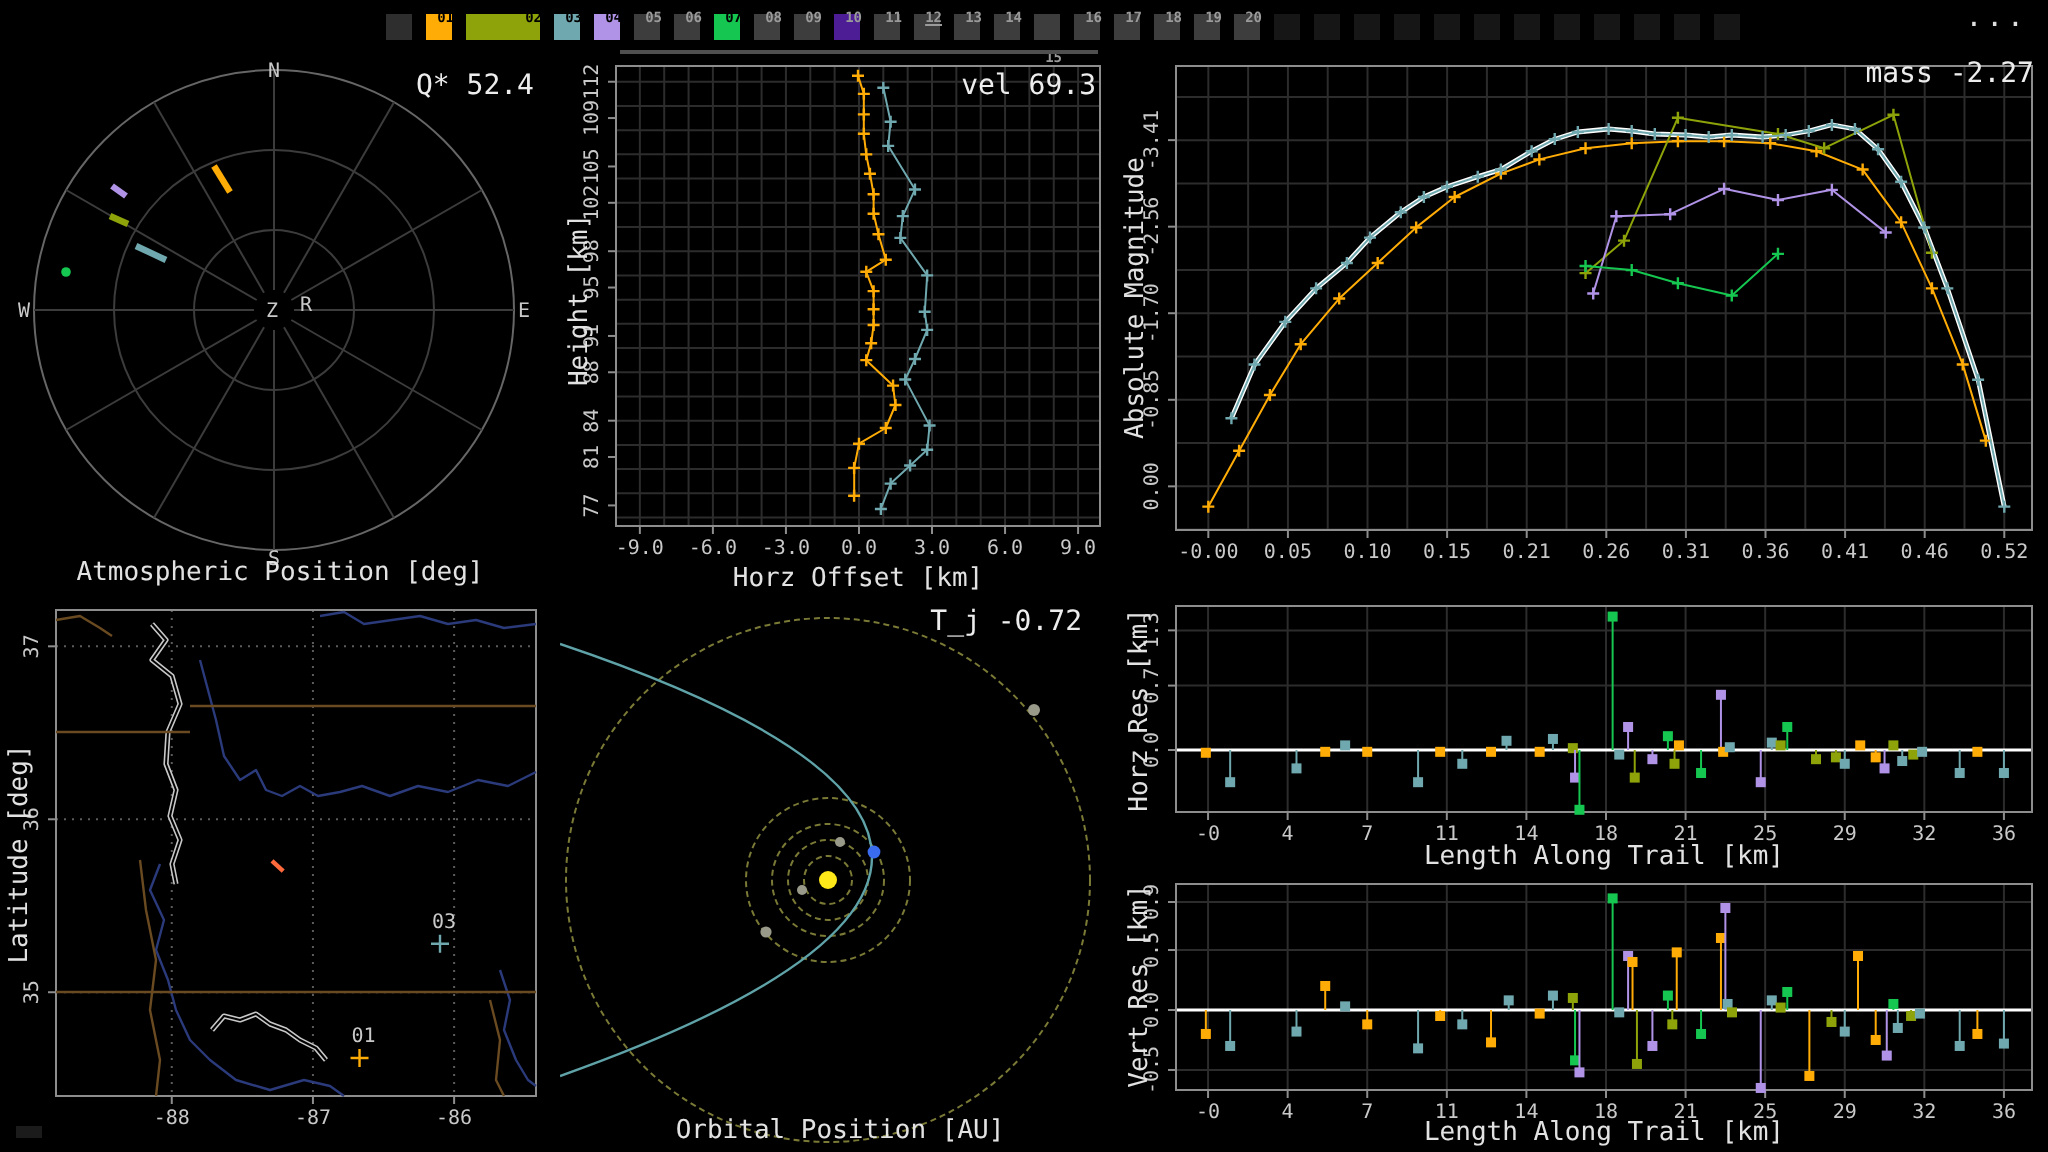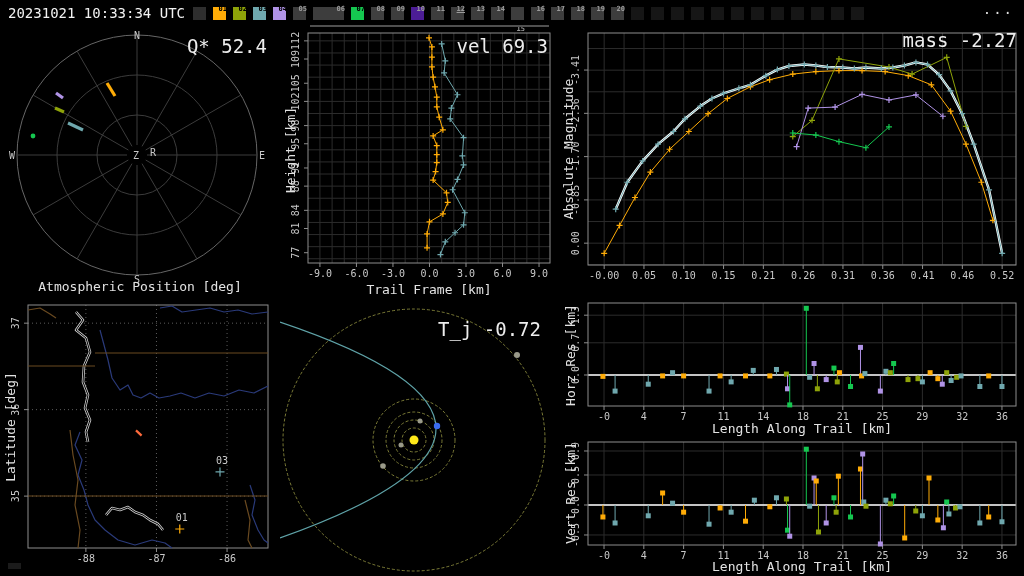--- a/index.html
+++ b/index.html
@@ -1,58 +1,57 @@
 <!DOCTYPE html>
 <html><head>
 <meta charset="utf-8">
 <style>
   html,body{margin:0;padding:0;background:#000;}
   body{width:1024px;height:576px;overflow:hidden;font-family:"DejaVu Sans Mono",monospace;}
   .screen{position:relative;width:1024px;height:576px;background:#000;}
   .panel{position:absolute;}
   .panel svg{position:absolute;left:0;top:0;display:block;}
-  .corner{position:absolute;color:#ededed;font-size:19px;white-space:nowrap;text-align:center;}
+  .corner{position:absolute;color:#ededed;font-size:14px;white-space:nowrap;text-align:center;}
   .xtitle{position:absolute;color:#e2e2e2;font-size:13px;text-align:center;white-space:nowrap;}
   .ylabel{position:absolute;color:#e2e2e2;font-size:13px;white-space:nowrap;
           transform:translate(-50%,-50%) rotate(-90deg);}
   svg text{fill:#c9c9c9;font-size:10px;font-family:"DejaVu Sans Mono",monospace;}
   .topbar{position:absolute;left:0;top:0;width:1024px;height:28px;background:#000;}
   .clock{position:absolute;left:8px;top:5px;font-size:14px;color:#f2f2f2;}
   .slots{position:absolute;left:193px;top:7px;display:flex;gap:7px;}
   .slot{width:13px;height:13px;position:relative;flex:0 0 auto;}
   .snum{position:absolute;top:-2px;right:-1px;font-size:7px;font-weight:bold;line-height:8px;}
   .overflow{position:absolute;right:10px;top:1px;color:#dedede;font-size:14px;letter-spacing:2px;}
   .scrollstrip{position:absolute;left:310px;top:25px;width:239px;height:2px;background:#4f4f4f;}
   .wm{position:absolute;left:8px;bottom:7px;width:13px;height:6px;background:#1b1b1b;}
 </style>
 </head>
 <body>
 
 <div class="screen">
 
   <div class="topbar">
-    <div class="clock">20231021 10:33:34 UTC</div>
     <div class="slots" id="slots">
         <div class="slot" style="background: rgb(46, 46, 46);"></div>
         <div class="slot" style="background: rgb(255, 172, 7);">
           <span class="snum" style="color: rgb(0, 0, 0);">01</span>
         </div>
-        <div class="slot" style="background: rgb(142, 163, 9);">
+        <div class="slot" style="background: rgb(142, 163, 9); padding-left: 24px;">
           <span class="snum" style="color: rgb(0, 0, 0);">02</span>
         </div>
         <div class="slot" style="background: rgb(111, 168, 174);">
           <span class="snum" style="color: rgb(0, 0, 0);">03</span>
         </div>
         <div class="slot" style="background: rgb(176, 147, 230);">
           <span class="snum" style="color: rgb(0, 0, 0);">04</span>
         </div>
         <div class="slot" style="background: rgb(61, 61, 61);">
           <span class="snum" style="color: rgb(154, 154, 154);">05</span>
         </div>
-        <div class="slot" style="background: rgb(61, 61, 61); padding-left: 18px;">
+        <div class="slot" style="background: rgb(61, 61, 61);">
           <span class="snum" style="color: rgb(154, 154, 154);">06</span>
         </div>
         <div class="slot" style="background: rgb(21, 199, 80);">
           <span class="snum" style="color: rgb(0, 0, 0);">07</span>
         </div>
         <div class="slot" style="background: #404040; text-align: center;">
           <span class="snum" style="color: rgb(154, 154, 154);">08</span>
         </div>
         <div class="slot" style="background: rgb(61, 61, 61);">
           <span class="snum" style="color: rgb(154, 154, 154);">09</span>
@@ -265,21 +264,21 @@
           <path d="M169.61569416498992 161.7631578947368H175.61569416498992M172.61569416498992 158.7631578947368V164.7631578947368" stroke="#6fa8ae" stroke-width="1.2" fill="none"></path>
           <path d="M181.78873239436618 184.76315789473685H187.78873239436618M184.78873239436618 181.76315789473685V187.76315789473685" stroke="#6fa8ae" stroke-width="1.2" fill="none"></path>
           <path d="M180.57142857142856 196.8684210526316H186.57142857142856M183.57142857142856 193.8684210526316V199.8684210526316" stroke="#6fa8ae" stroke-width="1.2" fill="none"></path>
           <path d="M172.05030181086516 204.73684210526315H178.05030181086516M175.05030181086516 201.73684210526315V207.73684210526315" stroke="#6fa8ae" stroke-width="1.2" fill="none"></path>
           <path d="M162.31187122736418 213.81578947368422H168.31187122736418M165.31187122736418 210.81578947368422V216.81578947368422" stroke="#6fa8ae" stroke-width="1.2" fill="none"></path>
           <path d="M157.44265593561366 226.52631578947364H163.44265593561366M160.44265593561366 223.52631578947364V229.52631578947364" stroke="#6fa8ae" stroke-width="1.2" fill="none"></path>
         </g>
       </svg>
     <div class="corner" style="right:12px;top:7px">vel 69.3</div>
     <div class="ylabel" style="left:10px;top:122px">Height [km]</div>
-    <div class="xtitle" style="left:28px;width:242px;bottom:3px">Trail Frame [km]</div>
+    <div class="xtitle" style="left:28px;width:242px;bottom:3px">Horz Offset [km]</div>
   </div>
 
   <div class="panel" style="left:560px;top:28px;width:464px;height:272px">
     <svg id="svg-mag" width="464" height="272">
         <g>
           <line x1="44.16546762589928" y1="5" x2="44.16546762589928" y2="237" stroke="#2c2c2c" stroke-width="1"></line>
           <line x1="64.06438848920862" y1="5" x2="64.06438848920862" y2="237" stroke="#2c2c2c" stroke-width="1"></line>
           <line x1="83.96330935251798" y1="5" x2="83.96330935251798" y2="237" stroke="#2c2c2c" stroke-width="1"></line>
           <line x1="103.86223021582734" y1="5" x2="103.86223021582734" y2="237" stroke="#2c2c2c" stroke-width="1"></line>
           <line x1="123.7611510791367" y1="5" x2="123.7611510791367" y2="237" stroke="#2c2c2c" stroke-width="1"></line>
@@ -503,21 +502,22 @@
           <circle cx="134" cy="140" r="131" fill="none" stroke="#8f8f3f" stroke-width="1" stroke-dasharray="3 2" opacity="0.85"></circle>
           <path d="M0,22 Q312,127 0,238" fill="none" stroke="#5fa3a8" stroke-width="1.2"></path>
           <circle cx="121" cy="145" r="2.5" fill="#9a9a8a"></circle>
           <circle cx="140" cy="121" r="2.5" fill="#9a9a8a"></circle>
           <circle cx="103" cy="166" r="2.8" fill="#9a9a8a"></circle>
           <circle cx="237" cy="55" r="3" fill="#9a9a8a"></circle>
           <circle cx="157" cy="126" r="3.2" fill="#3a6cf0"></circle>
           <circle cx="134" cy="140" r="4.5" fill="#ffe81a"></circle>
         </g>
       </svg>
-    <div class="corner" style="right:19px;top:18px">T_j -0.72</div>
+    <div class="corner" style="right:19px;top:3px">T_j -0.72</div>
+    <div class="xtitle" style="left:5px;width:270px;bottom:3px">Orbital Position [AU]</div>
   </div>
 
   <div class="panel" style="left:560px;top:300px;width:464px;height:138px">
     <svg id="svg-horz" width="464" height="138">
         <g>
           <line x1="44.027892561983464" y1="3" x2="44.027892561983464" y2="106" stroke="#2c2c2c" stroke-width="1"></line>
           <line x1="83.82128099173553" y1="3" x2="83.82128099173553" y2="106" stroke="#2c2c2c" stroke-width="1"></line>
           <line x1="123.61466942148759" y1="3" x2="123.61466942148759" y2="106" stroke="#2c2c2c" stroke-width="1"></line>
           <line x1="163.40805785123965" y1="3" x2="163.40805785123965" y2="106" stroke="#2c2c2c" stroke-width="1"></line>
           <line x1="203.2014462809917" y1="3" x2="203.2014462809917" y2="106" stroke="#2c2c2c" stroke-width="1"></line>

